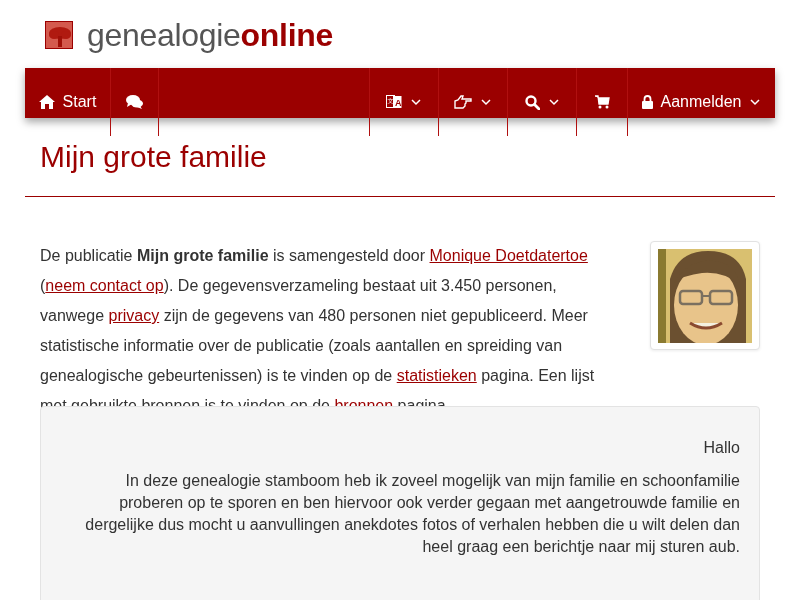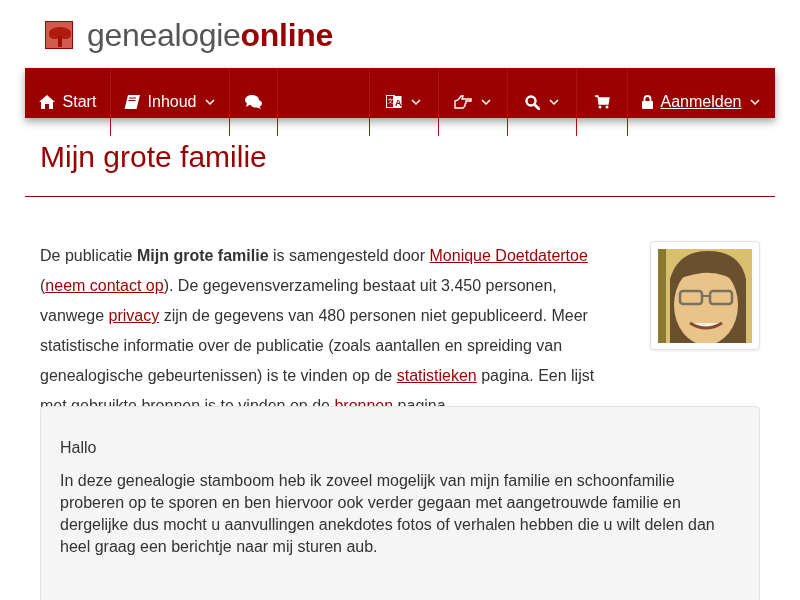--- a/index.html
+++ b/index.html
@@ -29,21 +29,21 @@
   .intro a { color: #9b0000; text-decoration: underline; }
   .intro b { font-weight: bold; color: #333333; }
 
   .photo-frame { position: absolute; left: 650px; top: 241px; width: 110px; height: 109px; background: #ffffff;
                  border: 1px solid #e2e2e2; border-radius: 4px; box-shadow: 0 1px 3px rgba(0,0,0,0.08); padding: 7px; }
   .photo { width: 94px; height: 94px; background: radial-gradient(ellipse at 50% 55%, #e6c27a 0%, #c9a050 45%, #6d5530 70%, #9c8a3e 100%);
            position: relative; overflow: hidden; }
 
   .well { position: absolute; left: 40px; top: 406px; width: 720px; height: 220px; background: #f5f5f5;
           border: 1px solid #e3e3e3; border-radius: 4px; padding: 30px 19px; font-size: 16px; line-height: 22px; color: #333333; }
-  .well p { margin-bottom: 11px; }
+  .well p { margin-bottom: 11px; text-align: right; }
 </style>
 </head>
 <body>
 
 <div class="logo">
   <span class="logo-icon">
     <svg width="28" height="28" viewBox="0 0 28 28">
       <rect width="28" height="28" fill="#d45a4e"></rect>
       <ellipse cx="14" cy="11" rx="11" ry="6" fill="#b01a10"></ellipse>
       <ellipse cx="8" cy="13" rx="5" ry="4" fill="#b01a10"></ellipse>
@@ -55,35 +55,20 @@
 </div>
 
 <nav class="nav">
   <div class="nav-item" style="width:86px;">
     <span>
       <svg width="16" height="14" viewBox="0 0 16 14">
           <path d="M8 0 L16 7 L14 7 L14 14 L10 14 L10 9 L6 9 L6 14 L2 14 L2 7 L0 7 Z" fill="#fff"></path>
         </svg>
     </span>
     <span>Start</span>
-  </div>
-  <div class="nav-item" style="width:119px;">
-    <span>
-      <svg width="16" height="15" viewBox="0 0 16 15">
-          <path d="M4 0 L16 0 L13 12 L1 12 Z" fill="#fff"></path>
-          <path d="M1 12 L13 12 L12.5 14 L0.5 14 Z" fill="#fff"></path>
-          <path d="M5 3 L12 3 M4.5 5.5 L11.5 5.5" stroke="#9b0000" stroke-width="1"></path>
-        </svg>
-    </span>
-    <span>Inhoud</span>
-    <span>
-        <svg class="chev" viewBox="0 0 12 12">
-          <path d="M2 4 L6 8 L10 4" stroke="#fff" stroke-width="1.5" fill="none"></path>
-        </svg>
-      </span>
   </div>
   <div class="nav-item" style="width:48px;">
     <span>
       <svg width="17" height="14" viewBox="0 0 17 14">
           <ellipse cx="7" cy="5" rx="7" ry="5" fill="#fff"></ellipse>
           <path d="M2 8 L1 12 L6 9 Z" fill="#fff"></path>
           <ellipse cx="11" cy="8.5" rx="6" ry="4" fill="#fff"></ellipse>
           <path d="M14 11 L16 14 L11 12 Z" fill="#fff"></path>
         </svg>
     </span>
@@ -131,21 +116,21 @@
   </div>
   <div class="nav-item r" style="width:51px;">
     <span>
       <svg width="15" height="14" viewBox="0 0 15 14">
           <path d="M0 1 L3 1 L4 9 L13 9 L14 3 L3.5 3" fill="#fff" stroke="#fff" stroke-width="1.3"></path>
           <circle cx="5" cy="12" r="1.5" fill="#fff"></circle>
           <circle cx="12" cy="12" r="1.5" fill="#fff"></circle>
         </svg>
     </span>
   </div>
-  <div class="nav-item r" style="width:148px;text-decoration:underline;">
+  <div class="nav-item r" style="width:148px;">
     <span>
       <svg width="11" height="14" viewBox="0 0 11 14">
           <path d="M2.5 6 L2.5 4 A3 3 0 0 1 8.5 4 L8.5 6" fill="none" stroke="#fff" stroke-width="1.8"></path>
           <rect x="0" y="6" width="11" height="8" rx="1" fill="#fff"></rect>
         </svg>
     </span>
     <span>Aanmelden</span>
     <span>
         <svg class="chev" viewBox="0 0 12 12">
           <path d="M2 4 L6 8 L10 4" stroke="#fff" stroke-width="1.5" fill="none"></path>

